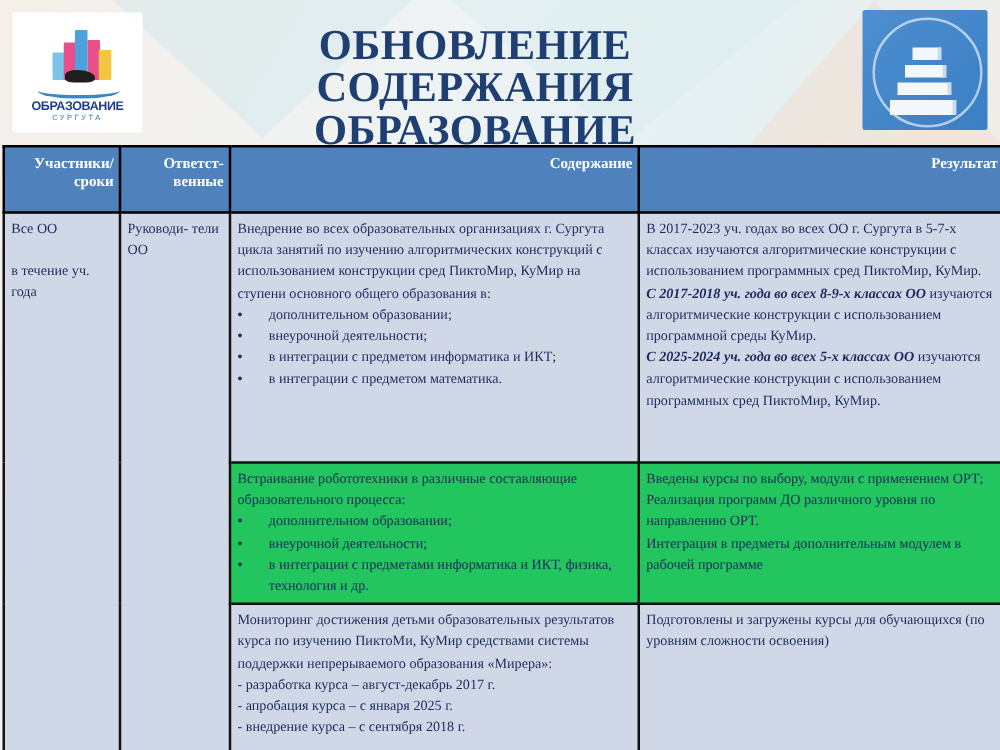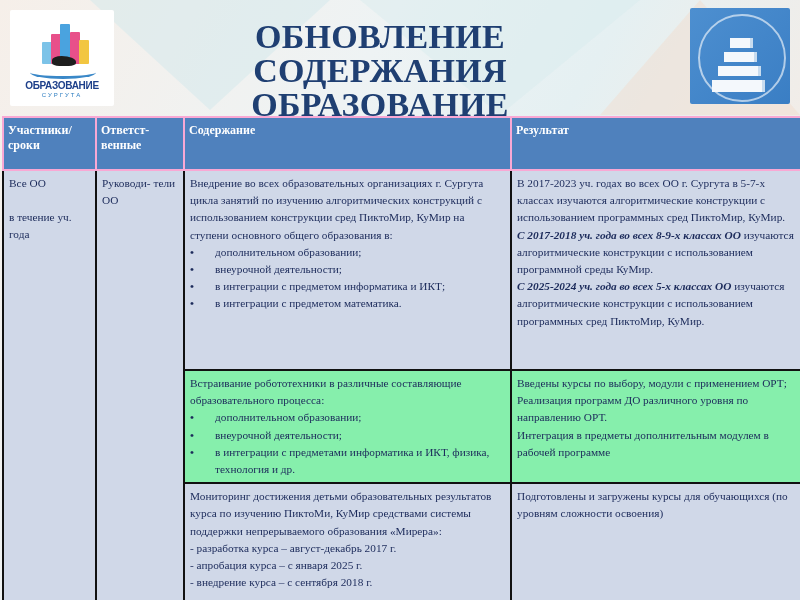--- a/index.html
+++ b/index.html
@@ -47,28 +47,28 @@
     position: absolute; left: 130px; top: 20px; width: 500px; text-align: center;
     font-family: "Liberation Serif", serif; font-weight: bold; font-size: 34px; line-height: 34px;
     color: #1f3f72; letter-spacing: 0.3px;
   }
   table.grid {
     position: absolute; left: 2px; top: 116px; width: 800px; border-collapse: collapse;
     table-layout: fixed; font-size: 11.3px; color: #1b2a5a;
   }
   table.grid th {
     background: #4f81bd; color: #ffffff; font-weight: bold; font-size: 12px;
-    border: 2px solid #f9a8d4; height: 46px; vertical-align: top; padding: 5px 4px 0 4px;
-    text-align: left; line-height: 15px; margin-top: 36px;
+    border: 2px solid #000000; height: 46px; vertical-align: top; padding: 5px 4px 0 4px;
+    text-align: right; line-height: 15px; margin-top: 36px;
   }
   table.grid td {
     border: 2px solid #111; vertical-align: top; padding: 4px 5px 4px 5px;
     background: #d0d8e8; line-height: 17.2px;
   }
-  table.grid td.light { background: #86efac; }
+  table.grid td.light { background: #22c55e; }
   .bul { display: flex; }
   .bul .dot { width: 25px; flex: none; font-weight: bold; }
   .em { font-weight: bold; font-style: italic; margin-top: 20px; }
 </style>
 </head>
 <body>
 
 <div class="bg-tri" style="left:90px;top:0;border-left:120px solid transparent;border-right:120px solid transparent;border-top:110px solid #cfe6ea;"></div>
 <div class="bg-tri" style="left:360px;top:0;border-left:140px solid transparent;border-right:140px solid transparent;border-top:115px solid #d6ecee;"></div>
 <div class="bg-tri" style="left:600px;top:0;border-left:100px solid transparent;border-right:100px solid transparent;border-bottom:115px solid #f2dccd;"></div>

